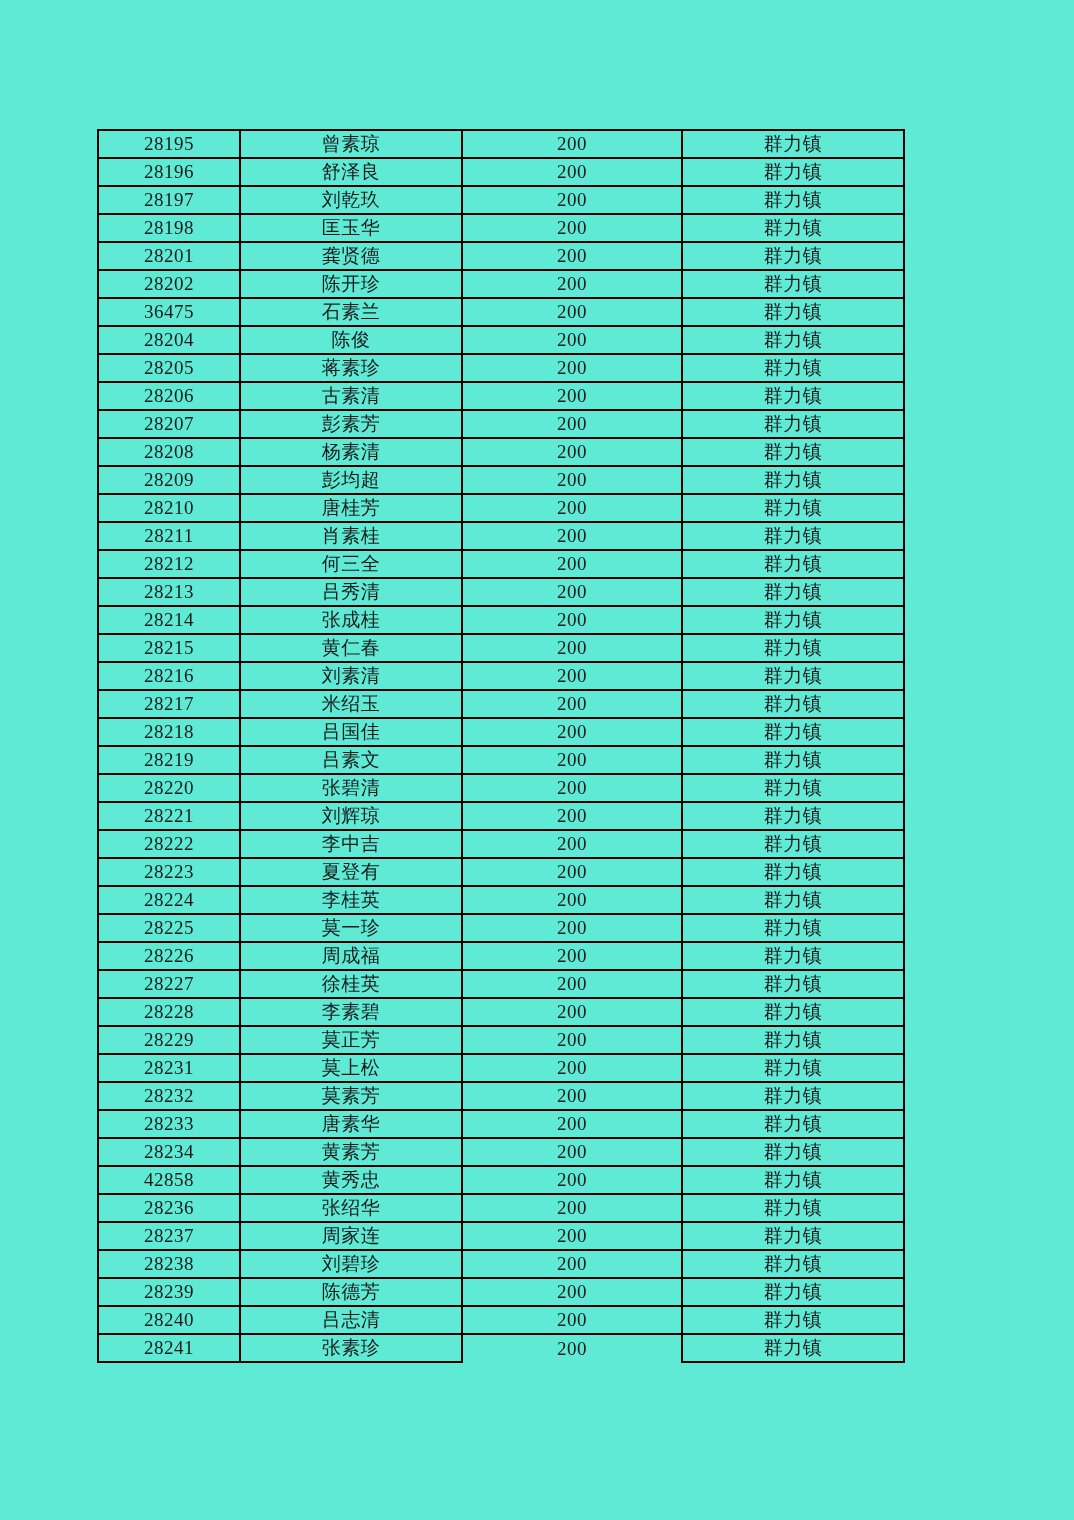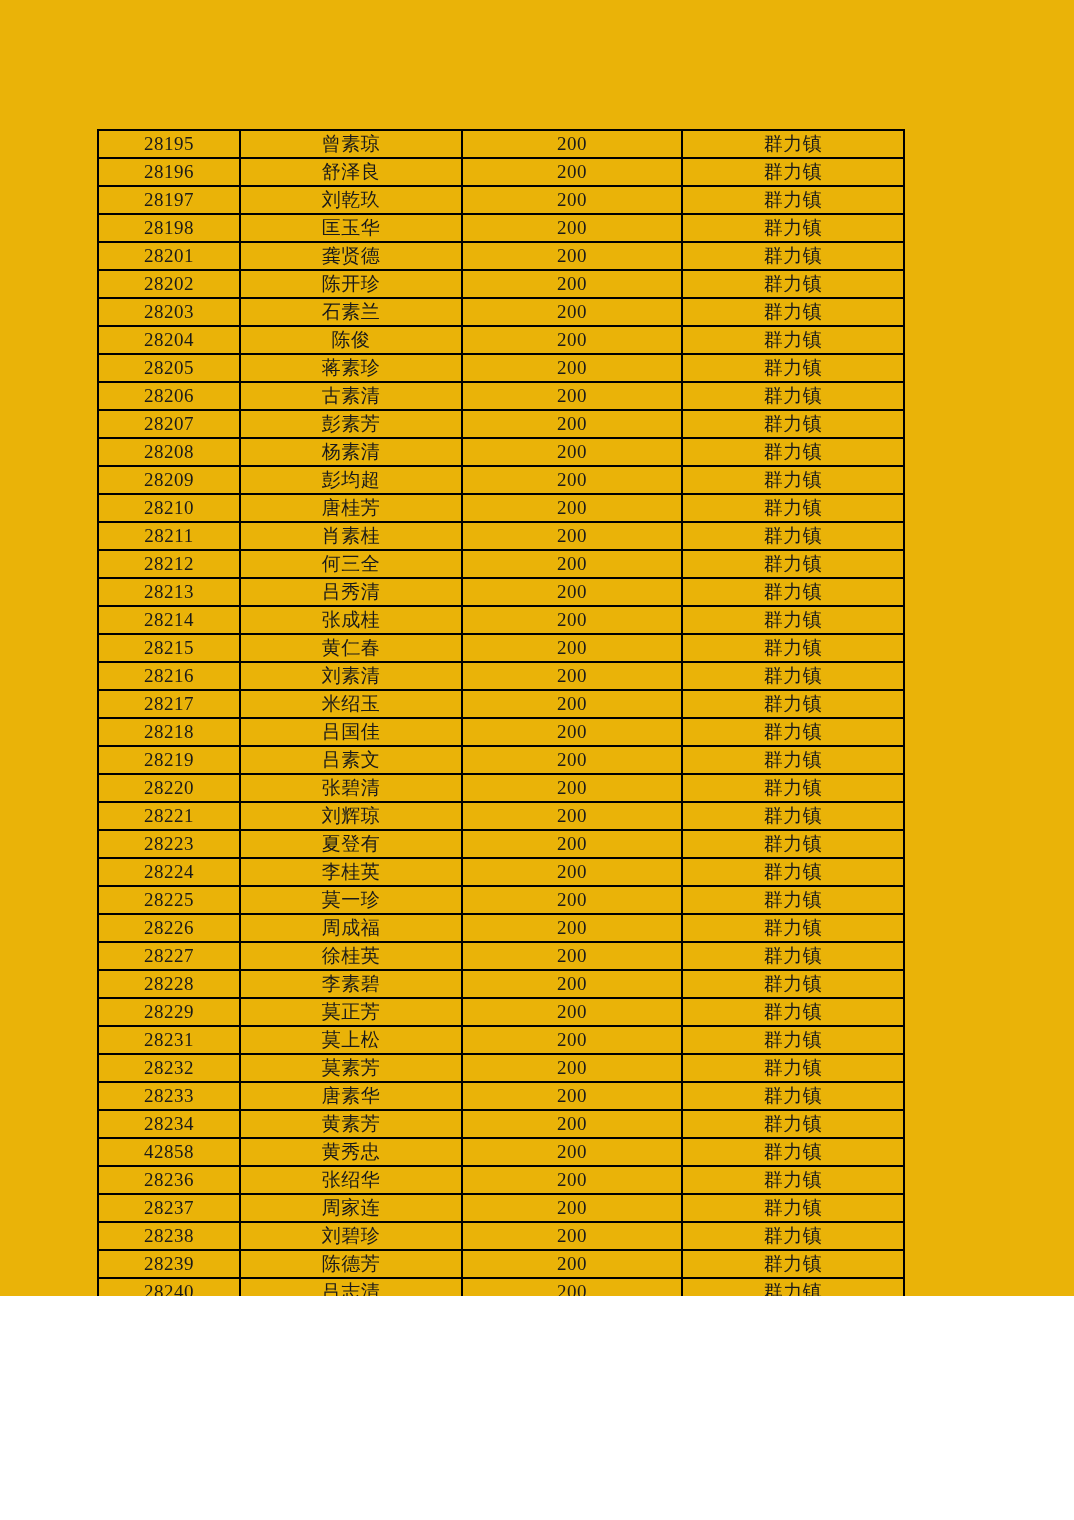--- a/index.html
+++ b/index.html
@@ -3,22 +3,22 @@
 <meta charset="utf-8">
 <style>
   html, body {
     margin: 0;
     padding: 0;
     background: #ffffff;
   }
   .page {
     position: relative;
     width: 1074px;
-    height: 1296px;
-    background: #eab308;
+    height: 1520px;
+    background: #5eead4;
     overflow: hidden;
     font-family: "Liberation Serif", "DejaVu Serif", serif;
     color: #1a1a1a;
   }
   table.roster {
     position: absolute;
     left: 97px;
     top: 129px;
     width: 806px;
     border-collapse: collapse;
@@ -83,21 +83,21 @@
           <td>200</td>
           <td>群力镇</td>
         </tr>
         <tr>
           <td>28202</td>
           <td>陈开珍</td>
           <td>200</td>
           <td>群力镇</td>
         </tr>
         <tr>
-          <td>28203</td>
+          <td>36475</td>
           <td>石素兰</td>
           <td>200</td>
           <td>群力镇</td>
         </tr>
         <tr>
           <td>28204</td>
           <td>陈俊</td>
           <td>200</td>
           <td>群力镇</td>
         </tr>
@@ -193,20 +193,26 @@
         </tr>
         <tr>
           <td>28220</td>
           <td>张碧清</td>
           <td>200</td>
           <td>群力镇</td>
         </tr>
         <tr>
           <td>28221</td>
           <td>刘辉琼</td>
+          <td>200</td>
+          <td>群力镇</td>
+        </tr>
+        <tr>
+          <td>28222</td>
+          <td>李中吉</td>
           <td>200</td>
           <td>群力镇</td>
         </tr>
         <tr>
           <td>28223</td>
           <td>夏登有</td>
           <td>200</td>
           <td>群力镇</td>
         </tr>
         <tr>

